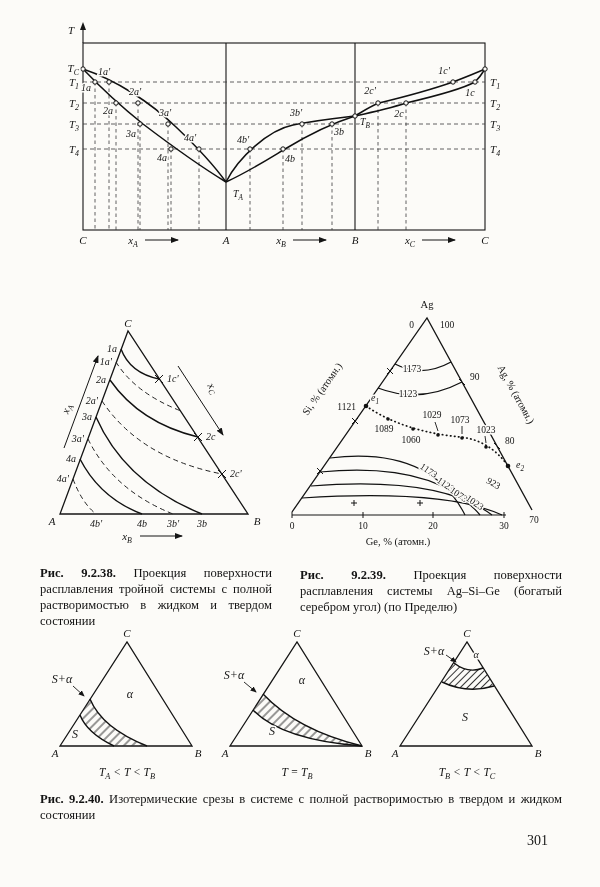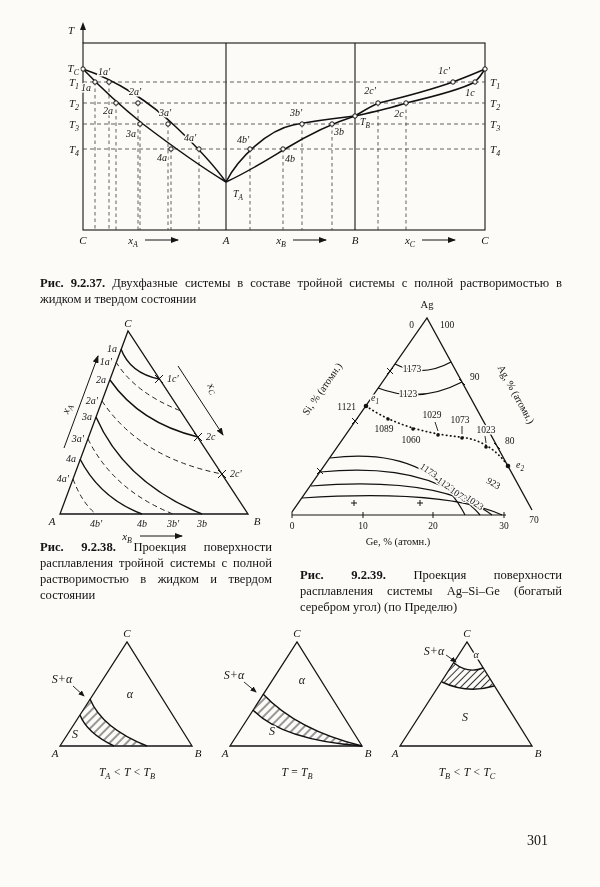--- a/index.html
+++ b/index.html
@@ -130,23 +130,20 @@
     <text class="tl mid" x="317" y="224">B</text>
     <text class="tl mid" x="372" y="224"><tspan>x</tspan><tspan dy="2.5" font-size="72%">C</tspan></text>
     <text class="tl mid" x="447" y="224">C</text>
     <g stroke="#151515" stroke-width="1">
       <line x1="107" y1="220" x2="140" y2="220" marker-end="url(#ar37)"></line>
       <line x1="255" y1="220" x2="288" y2="220" marker-end="url(#ar37)"></line>
       <line x1="384" y1="220" x2="417" y2="220" marker-end="url(#ar37)"></line>
     </g>
   </svg>
 
-  <p class="cap" style="left:40px;top:276px;width:522px">
-    <b>Рис. 9.2.37.</b><span>Двухфазные системы в составе тройной системы с полной растворимостью в жидком и твердом состоянии</span>
-  </p>
 
   <svg class="fig" style="left:30px;top:318px" width="255" height="234" viewBox="0 0 255 234">
     <defs>
       <marker id="ar38" markerWidth="8" markerHeight="6" refX="7" refY="3" orient="auto">
         <path d="M0,0 L8,3 L0,6 Z" fill="#151515"></path>
       </marker>
     </defs>
     <path d="M30,196 L218,196 L98,13 Z" fill="none" stroke="#151515" stroke-width="1.3"></path>
     <g stroke="#111" stroke-width="1.4" fill="none">
       <path d="M91,31 Q100,55 129,61"></path>
@@ -280,21 +277,21 @@
 
     <text class="num" x="12" y="233">0</text>
     <text class="num" x="83" y="233">10</text>
     <text class="num" x="153" y="233">20</text>
     <text class="num" x="224" y="233">30</text>
     <text class="axl" x="118" y="249">Ge, % (атомн.)</text>
     <text class="axl" transform="rotate(-55,45,95)" x="45" y="95">Si, % (атомн.)</text>
     <text class="axl" transform="rotate(61,233,100)" x="233" y="100">Ag, % (атомн.)</text>
   </svg>
 
-  <p class="cap" style="left:40px;top:540px;width:232px">
+  <p class="cap" style="left:40px;top:566px;width:232px">
     <b>Рис. 9.2.38.</b><span>Проекция поверхности расплавления тройной системы с полной растворимостью в жидком и твердом состоянии</span>
   </p>
   <p class="cap" style="left:300px;top:568px;width:262px">
     <b>Рис. 9.2.39.</b><span>Проекция поверхности расплавления системы Ag–Si–Ge (богатый серебром угол) (по Пределю)</span>
   </p>
 
   <svg class="fig" style="left:42px;top:628px" width="170" height="158" viewBox="0 0 170 158">
     <defs>
       <pattern id="h40a" width="6" height="6" patternUnits="userSpaceOnUse" patternTransform="rotate(45)">
         <line x1="3" y1="0" x2="3" y2="6" stroke="#333" stroke-width="1"></line>
@@ -362,15 +359,18 @@
     <line x1="64" y1="27" x2="74" y2="34" stroke="#151515" stroke-width="0.9" marker-end="url(#ar40c)"></line>
     <text class="reg halo" x="52" y="27">S+α</text>
     <text class="reg halo" style="font-size:10px" x="94" y="30">α</text>
     <text class="reg" x="83" y="93">S</text>
     <text class="tl mid" x="13" y="129">A</text>
     <text class="tl mid" x="156" y="129">B</text>
     <text class="tl mid" x="85" y="9">C</text>
     <text class="capt" x="85" y="148"><tspan>T</tspan><tspan dy="2.5" font-size="72%">B</tspan><tspan dy="-2.5"> &lt; T &lt; T</tspan><tspan dy="2.5" font-size="72%">C</tspan></text>
   </svg>
 
+  <p class="cap" style="left:40px;top:792px;width:522px">
+    <b>Рис. 9.2.40.</b><span>Изотермические срезы в системе с полной растворимостью в твердом и жидком состоянии</span>
+  </p>
 
   <div class="pagenum">301</div>
 </div>
 
 </body></html>

